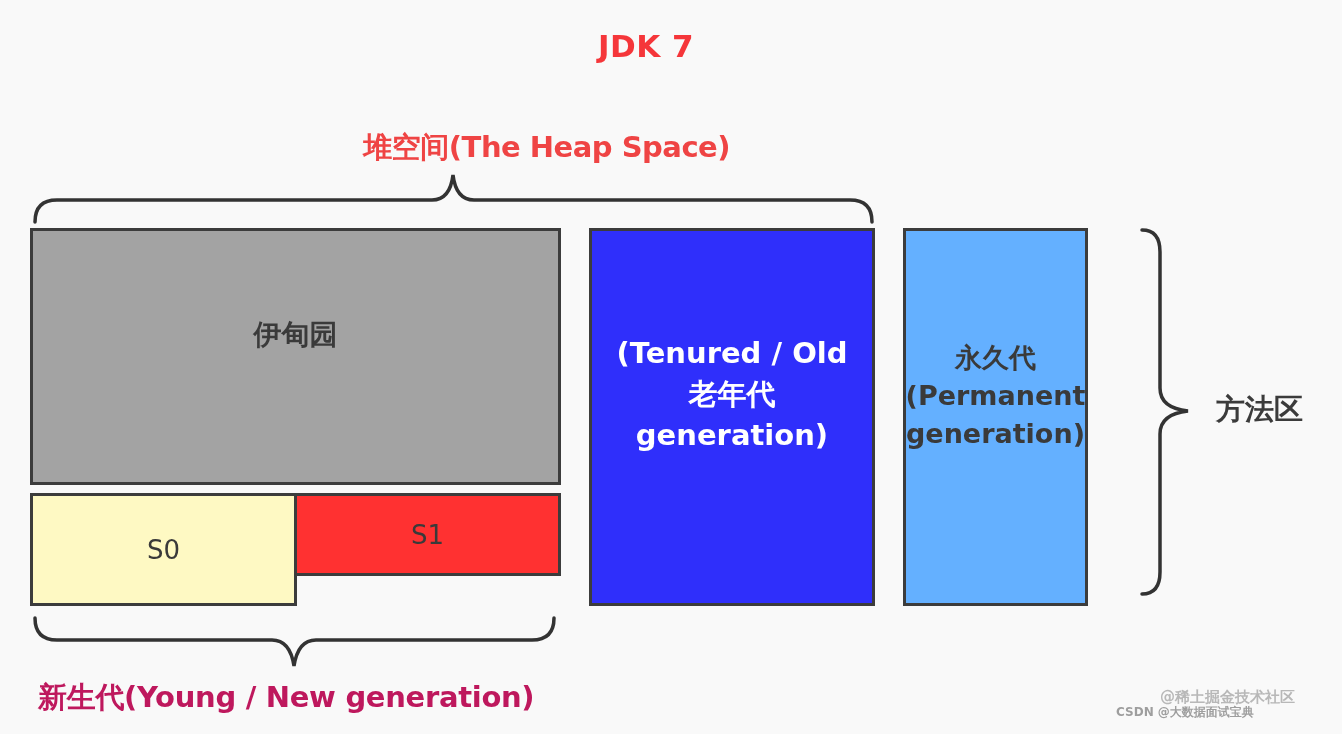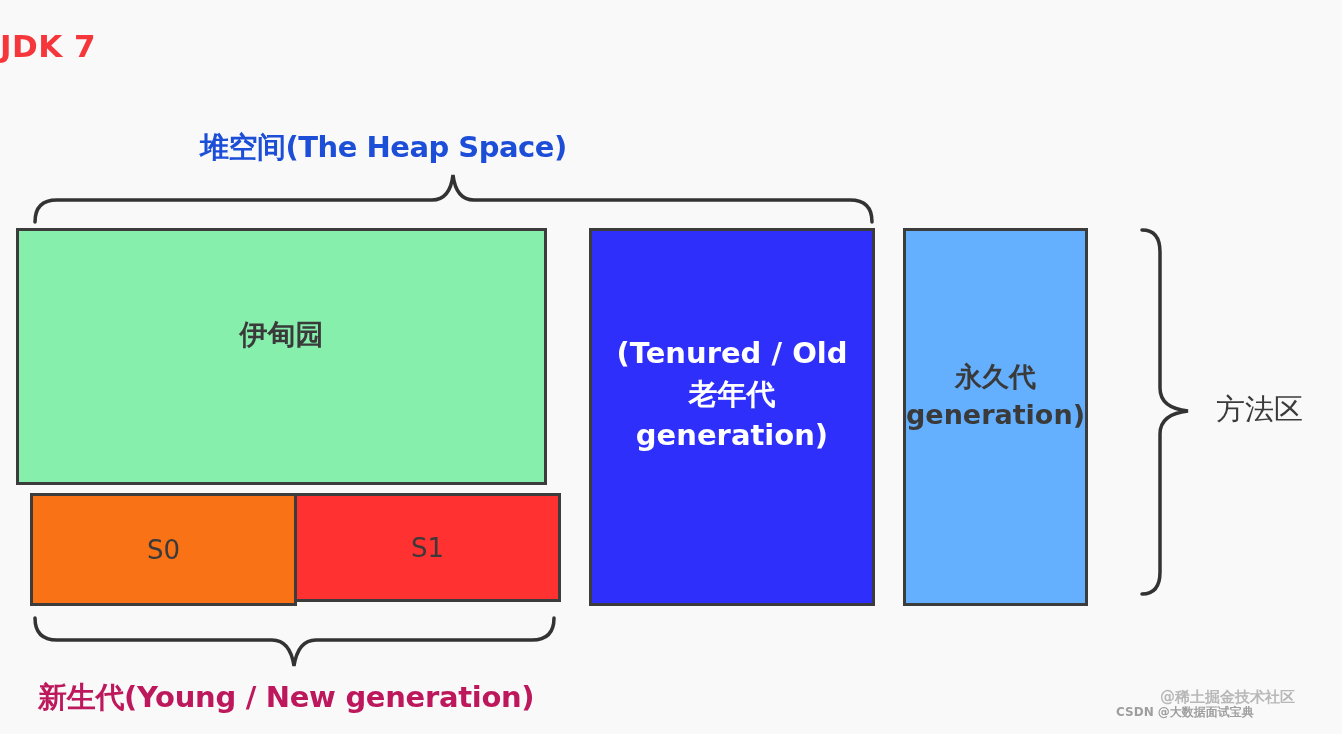--- a/index.html
+++ b/index.html
@@ -3,39 +3,39 @@
 <meta charset="utf-8">
 <style>
   html, body { margin: 0; padding: 0; }
   body {
     width: 1342px; height: 734px; position: relative; overflow: hidden;
     background: #f9f9f9;
     font-family: "DejaVu Sans", "Liberation Sans", sans-serif;
   }
   .abs { position: absolute; font-weight: bold; }
   .title {
-    left: 0; width: 1292px; top: 28px; 
+    left: 0; width: 1292px; top: 28px; text-align: center;
     font-size: 31px; font-weight: bold; color: #f5363a; letter-spacing: 0.5px;
   }
   .heap-label {
-    left: 200px; width: 530px; top: 128px; text-align: left;
-    font-size: 29px; font-weight: bold; color: #1d4ed8; letter-spacing: -0.5px;
+    left: 200px; width: 530px; top: 128px; text-align: right;
+    font-size: 29px; font-weight: bold; color: #ef4444; letter-spacing: -0.5px;
   }
   .box { position: absolute; box-sizing: border-box; border: 3px solid #3c3c3c;
     display: flex; align-items: center; justify-content: center; text-align: center; }
-  .eden { left: 16px; top: 228px; width: 531px; height: 257px; background: #86efac; }
+  .eden { left: 30px; top: 228px; width: 531px; height: 257px; background: #a3a3a3; }
   .eden-text { font-weight: bold; color: #3a3a3a; font-size: 28px; line-height: 40px; margin-top: -44px; }
-  .s0 { left: 30px; top: 493px; width: 267px; height: 113px; background: #f97316; }
-  .s1 { left: 294px; top: 493px; width: 267px; height: 109px; background: #ff3131; }
+  .s0 { left: 30px; top: 493px; width: 267px; height: 113px; background: #fef9c3; }
+  .s1 { left: 294px; top: 493px; width: 267px; height: 83px; background: #ff3131; }
   .s-text { font-size: 26px; color: #3a3a3a; }
   .old { left: 589px; top: 228px; width: 286px; height: 378px; background: #2f2ffb; }
   .old-text { font-weight: bold; color: #ffffff; font-size: 29px; line-height: 41px; margin-top: -46px; }
   .perm { left: 903px; top: 228px; width: 185px; height: 378px; background: #64b0ff; }
   .perm-text { font-weight: bold; color: #3a3a3a; font-size: 27px; line-height: 38px; margin-top: -42px; }
-  .method-label { left: 1216px; top: 390px; font-size: 29px; font-weight: normal; color: #3b3b3b; }
+  .method-label { left: 1216px; top: 390px; font-size: 29px; font-weight: bold; color: #3b3b3b; }
   .young-label { left: 38px; top: 678px; font-size: 29px; font-weight: bold; color: #be185d; letter-spacing: -0.3px; }
   .wm1 { left: 1160px; top: 688px; font-size: 15px; color: #b8b8b8; }
   .wm2 { left: 1116px; top: 704px; font-size: 12px; color: #9e9e9e; }
   svg.brace { position: absolute; overflow: visible; }
 </style>
 </head>
 <body>
 
 <div class="abs title">JDK 7</div>
 
@@ -62,20 +62,21 @@
   <div class="old-text">
     <div>(Tenured / Old</div>
     <div>老年代</div>
     <div>generation)</div>
   </div>
 </div>
 
 <div class="box perm">
   <div class="perm-text">
     <div>永久代</div>
+    <div>(Permanent</div>
     <div>generation)</div>
   </div>
 </div>
 
 <svg class="brace" style="left:0;top:0;" width="1342" height="734">
   <path d="M1142 230 Q1160 230 1160 252 L1160 388 Q1160 408 1188 411 Q1160 414 1160 434 L1160 572 Q1160 594 1142 594" fill="none" stroke="#333" stroke-width="3.5" stroke-linecap="round"></path>
 </svg>
 <div class="abs method-label">方法区</div>
 
 <svg class="brace" style="left:0;top:0;" width="1342" height="734">

